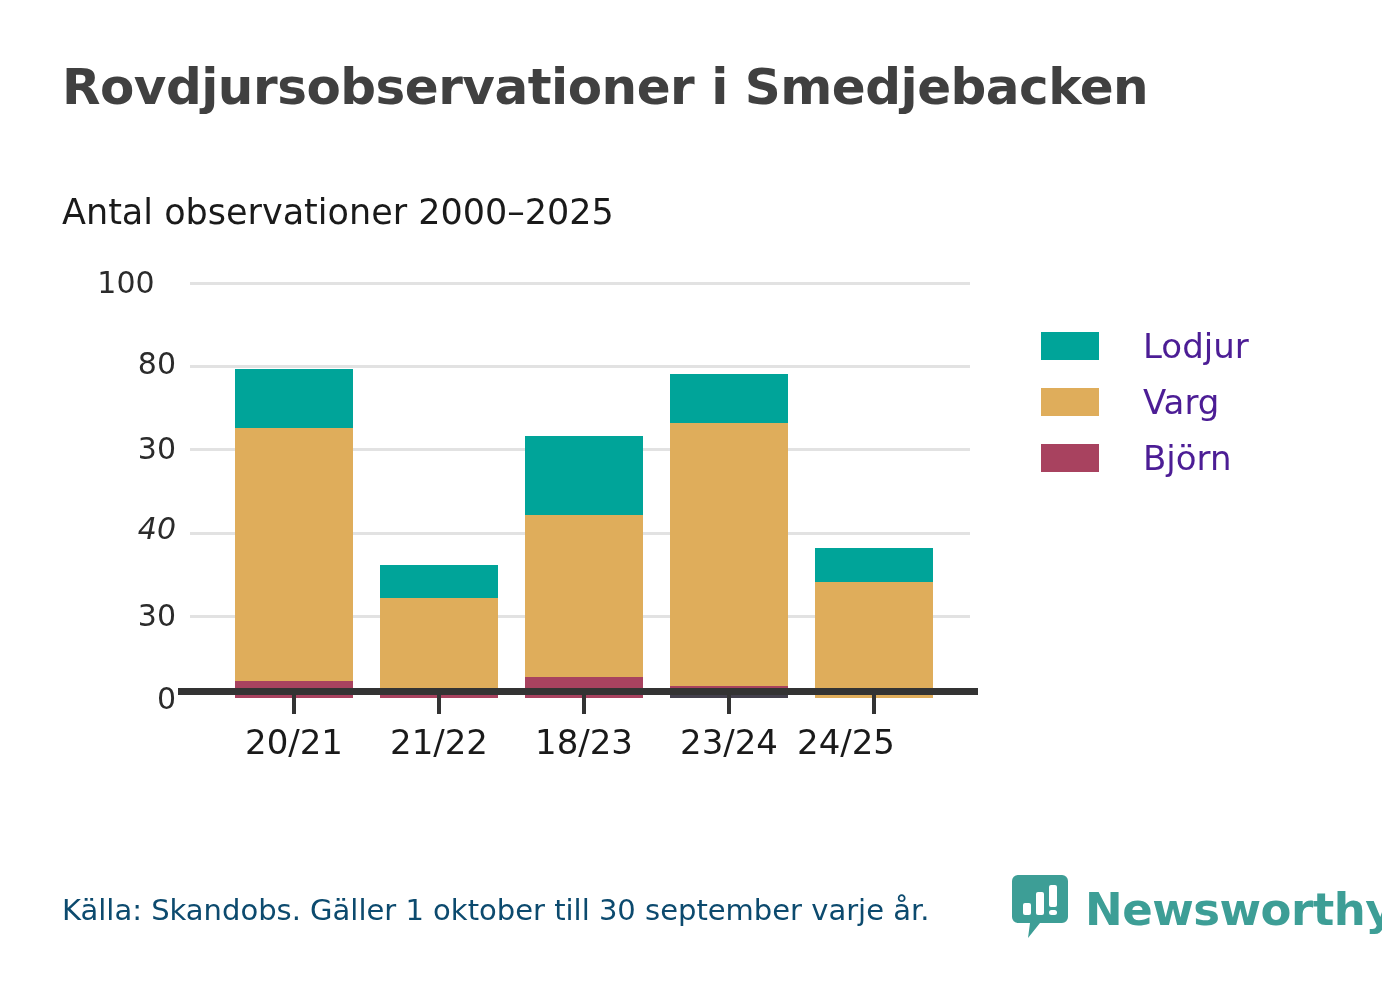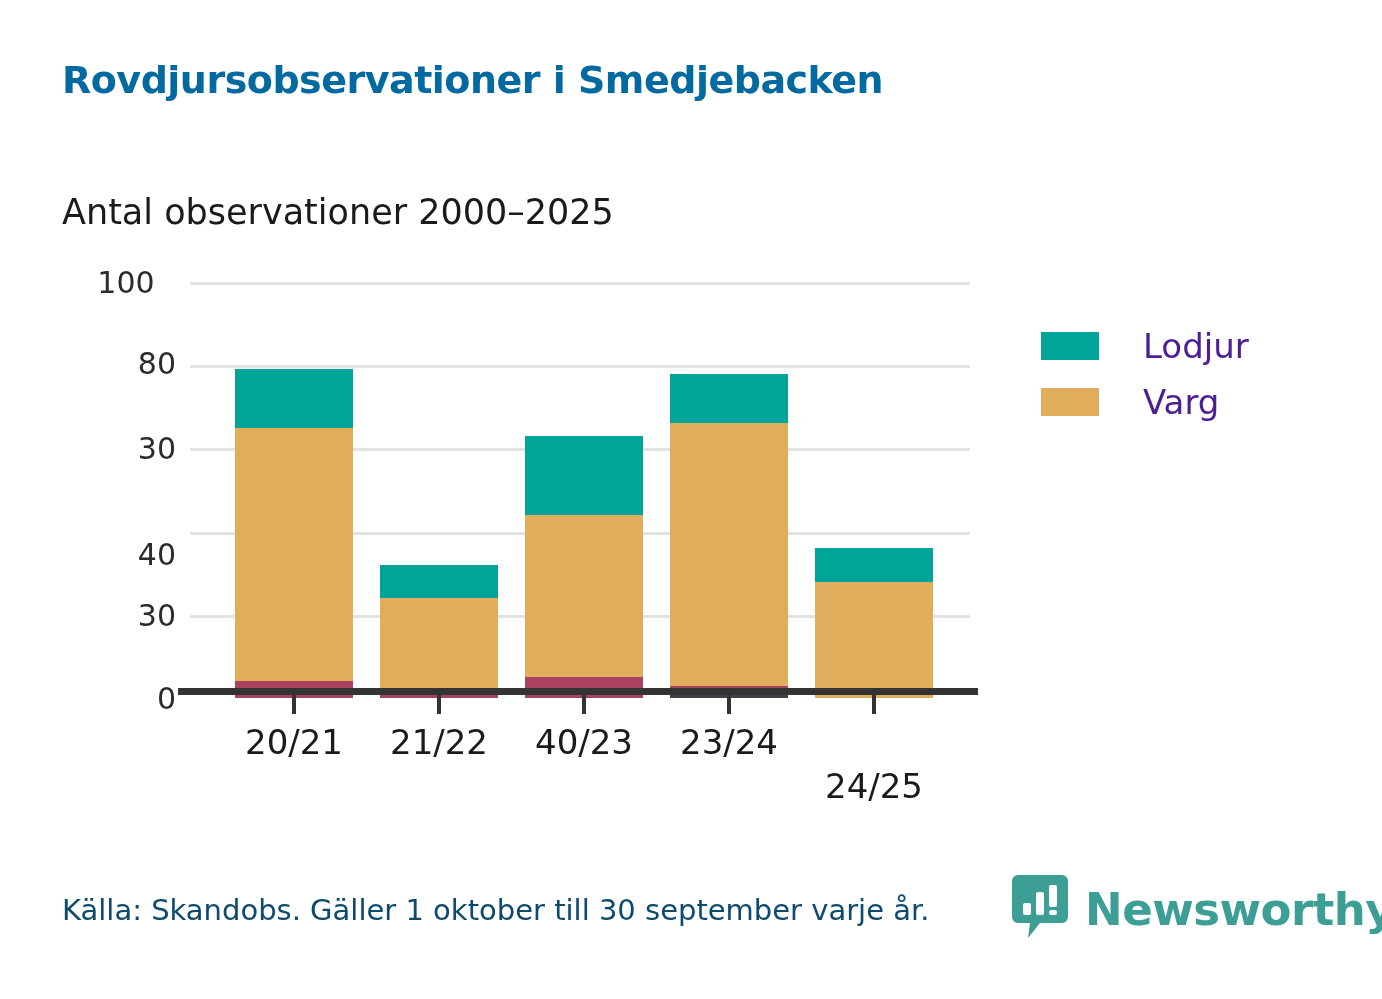--- a/index.html
+++ b/index.html
@@ -13,23 +13,23 @@
     position: relative;
     font-family: "DejaVu Sans", "Liberation Sans", sans-serif;
     overflow: hidden;
   }
 
   
   #chart-title {
     position: absolute;
     left: 62px;
     top: 58px;
-    font-size: 38px;
+    font-size: 50px;
     font-weight: bold;
-    color: #0369a1;
+    color: #404040;
     letter-spacing: -0.5px;
     white-space: nowrap;
   }
   #chart-subtitle {
     position: absolute;
     left: 62px;
     top: 192px;
     font-size: 35px;
     font-weight: normal;
     color: #1a1a1a;
@@ -157,21 +157,21 @@
 </style>
 </head>
 <body>
 
 <div id="chart-title">Rovdjursobservationer i Smedjebacken</div>
 <div id="chart-subtitle">Antal observationer 2000–2025</div>
 
 <div id="y-axis-labels">
     <div class="ytick-label" style="top: 698px;">0</div>
     <div class="ytick-label" style="top: 614.8px;">30</div>
-    <div class="ytick-label" style="top: 554px;">40</div>
+    <div class="ytick-label" style="top: 528px; font-style: italic;">40</div>
     <div class="ytick-label" style="top: 448.4px;">30</div>
     <div class="ytick-label" style="top: 363px;">80</div>
     <div class="ytick-label" style="top: 282px; text-align: center;">100</div>
   </div>
 
 <div id="plot-area">
     <div class="gridline" style="top: 332.8px;"></div>
     <div class="gridline" style="top: 249.6px;"></div>
     <div class="gridline" style="top: 166.4px;"></div>
     <div class="gridline" style="top: 83.2px;"></div>
@@ -204,35 +204,39 @@
   </div>
 
 <div id="axis-baseline"></div>
 
 <div id="x-axis">
     <div class="xtick-mark" style="left: 292px;"></div>
     <div class="xtick-label" style="left: 294px;">20/21</div>
     <div class="xtick-mark" style="left: 437px;"></div>
     <div class="xtick-label" style="left: 439px;">21/22</div>
     <div class="xtick-mark" style="left: 582px;"></div>
-    <div class="xtick-label" style="left: 584px;">40/23</div>
+    <div class="xtick-label" style="left: 584px;">18/23</div>
     <div class="xtick-mark" style="left: 727px;"></div>
     <div class="xtick-label" style="left: 729px;">23/24</div>
     <div class="xtick-mark" style="left: 872px;"></div>
-    <div class="xtick-label" style="left: 874px; margin-top: 44px;">24/25</div>
+    <div class="xtick-label" style="left: 846px;">24/25</div>
   </div>
 
 <div id="legend">
     <div class="legend-item">
       <span class="legend-swatch" style="background: rgb(0, 164, 153);"></span>
       <span class="legend-label">Lodjur</span>
     </div>
     <div class="legend-item">
       <span class="legend-swatch" style="background: rgb(223, 173, 91);"></span>
       <span class="legend-label">Varg</span>
+    </div>
+    <div class="legend-item">
+      <span class="legend-swatch" style="background: rgb(168, 66, 95);"></span>
+      <span class="legend-label">Björn</span>
     </div>
   </div>
 
 <div id="footer-source">Källa: Skandobs. Gäller 1 oktober till 30 september varje år.</div>
 
 <div id="logo">
   <span>
     <svg width="56" height="64" viewBox="0 0 56 64" xmlns="http://www.w3.org/2000/svg">
       <path d="M6 0 H50 A6 6 0 0 1 56 6 V42 A6 6 0 0 1 50 48 H28 L16 63 L18 48 H6 A6 6 0 0 1 0 42 V6 A6 6 0 0 1 6 0 Z" fill="#3d9e96"></path>
       <rect x="11" y="28" width="8" height="12" rx="2" fill="#ffffff"></rect>

